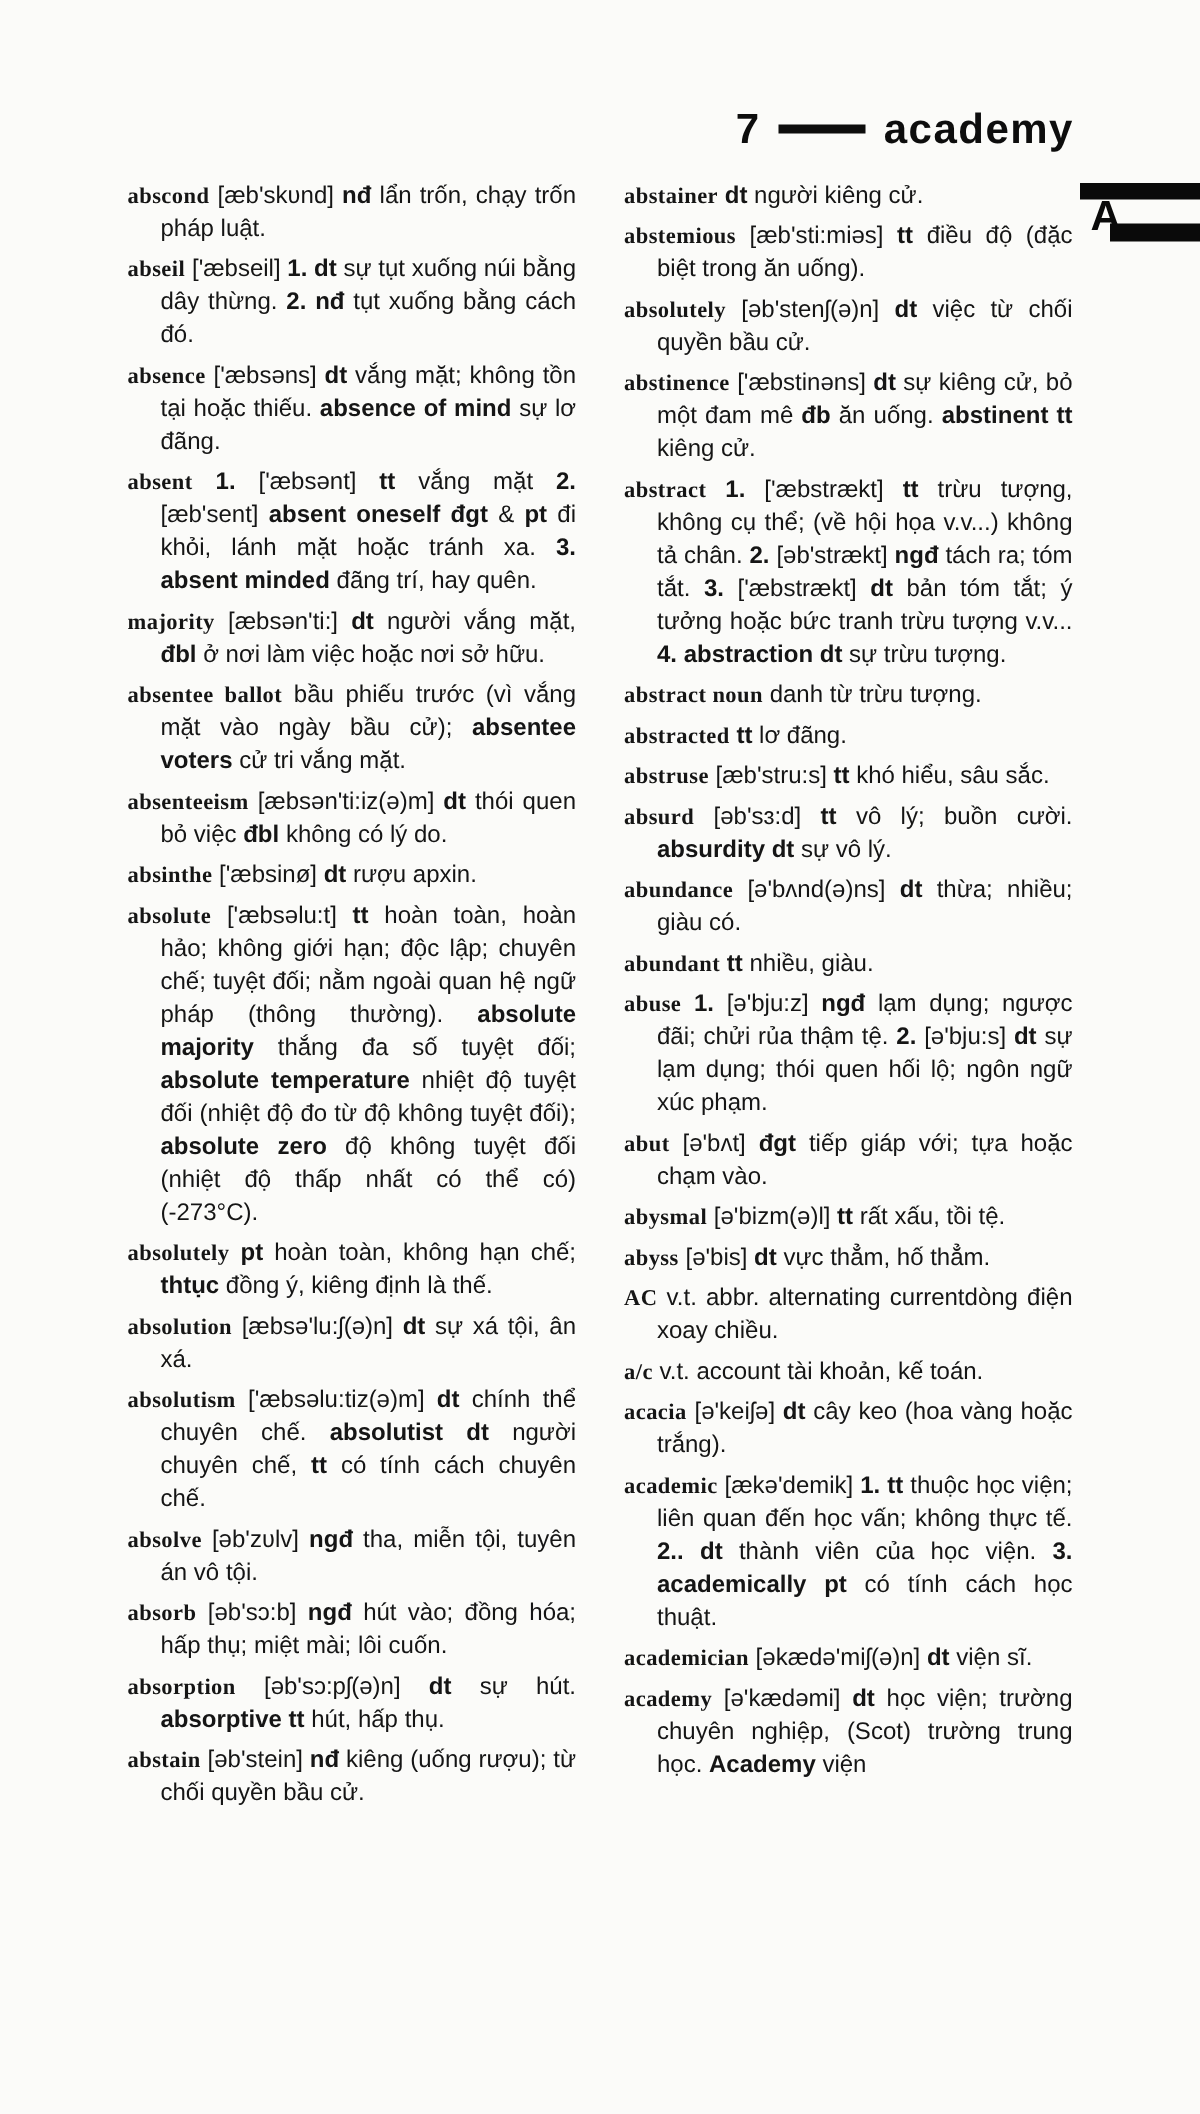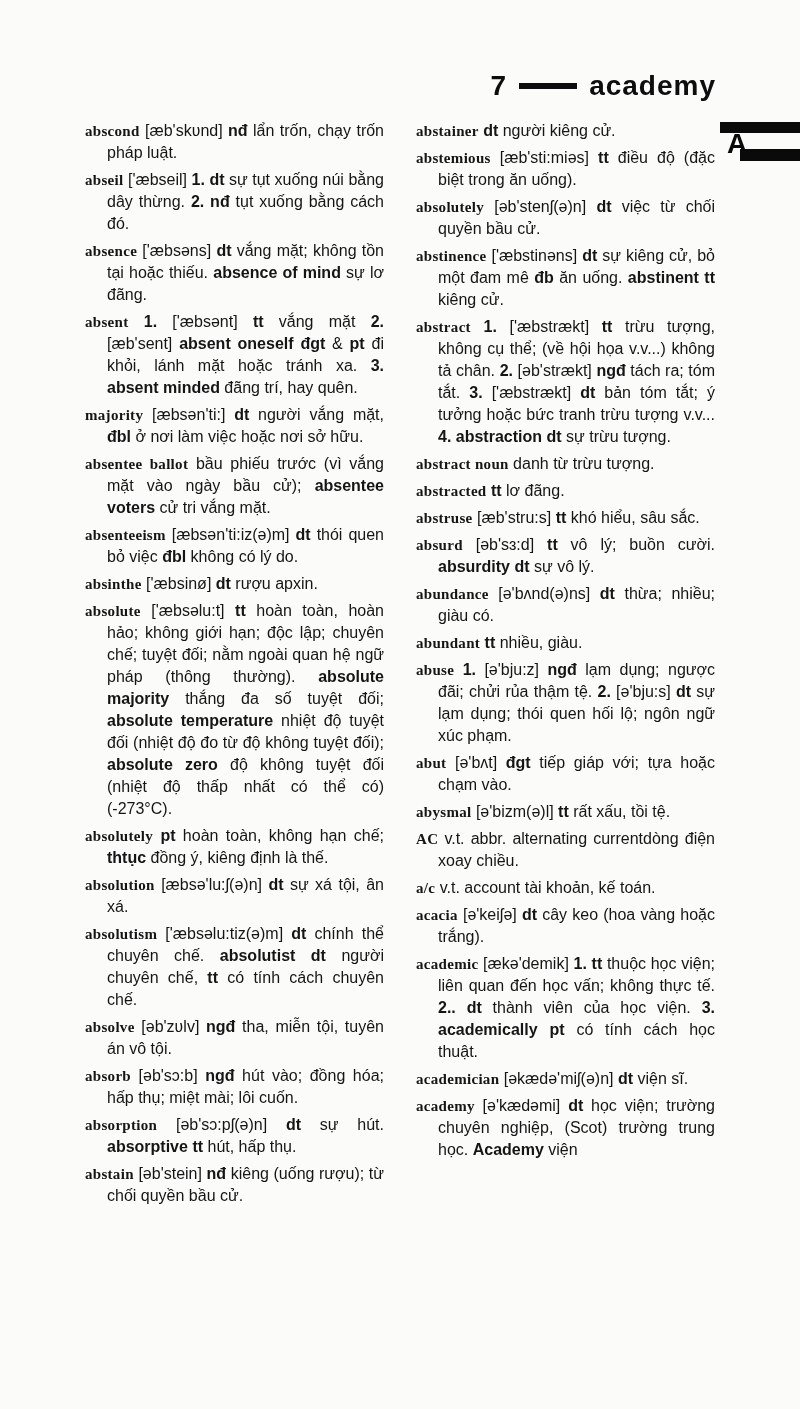--- a/index.html
+++ b/index.html
@@ -96,20 +96,21 @@
         <p class="entry"><span class="run-head">abstract</span><span class="run-bold"> 1. </span><span class="run-normal">['æbstrækt] </span><span class="run-abbr">tt</span><span class="run-normal"> trừu tượng, không cụ thể; (về hội họa v.v...) không tả chân. </span><span class="run-bold">2. </span><span class="run-normal">[əb'strækt] </span><span class="run-abbr">ngđ</span><span class="run-normal"> tách ra; tóm tắt. </span><span class="run-bold">3. </span><span class="run-normal">['æbstrækt] </span><span class="run-abbr">dt</span><span class="run-normal"> bản tóm tắt; ý tưởng hoặc bức tranh trừu tượng v.v... </span><span class="run-bold">4. abstraction</span><span class="run-normal"> </span><span class="run-abbr">dt</span><span class="run-normal"> sự trừu tượng.</span></p>
         <p class="entry"><span class="run-head">abstract noun</span><span class="run-normal"> danh từ trừu tượng.</span></p>
         <p class="entry"><span class="run-head">abstracted</span><span class="run-normal"> </span><span class="run-abbr">tt</span><span class="run-normal"> lơ đãng.</span></p>
         <p class="entry"><span class="run-head">abstruse</span><span class="run-normal"> [æb'stru:s] </span><span class="run-abbr">tt</span><span class="run-normal"> khó hiểu, sâu sắc.</span></p>
         <p class="entry"><span class="run-head">absurd</span><span class="run-normal"> [əb'sɜ:d] </span><span class="run-abbr">tt</span><span class="run-normal"> vô lý; buồn cười. </span><span class="run-bold">absurdity</span><span class="run-normal"> </span><span class="run-abbr">dt</span><span class="run-normal"> sự vô lý.</span></p>
         <p class="entry"><span class="run-head">abundance</span><span class="run-normal"> [ə'bʌnd(ə)ns] </span><span class="run-abbr">dt</span><span class="run-normal"> thừa; nhiều; giàu có.</span></p>
         <p class="entry"><span class="run-head">abundant</span><span class="run-normal"> </span><span class="run-abbr">tt</span><span class="run-normal"> nhiều, giàu.</span></p>
         <p class="entry"><span class="run-head">abuse</span><span class="run-bold"> 1. </span><span class="run-normal">[ə'bju:z] </span><span class="run-abbr">ngđ</span><span class="run-normal"> lạm dụng; ngược đãi; chửi rủa thậm tệ. </span><span class="run-bold">2. </span><span class="run-normal">[ə'bju:s] </span><span class="run-abbr">dt</span><span class="run-normal"> sự lạm dụng; thói quen hối lộ; ngôn ngữ xúc phạm.</span></p>
         <p class="entry"><span class="run-head">abut</span><span class="run-normal"> [ə'bʌt] </span><span class="run-abbr">đgt</span><span class="run-normal"> tiếp giáp với; tựa hoặc chạm vào.</span></p>
         <p class="entry"><span class="run-head">abysmal</span><span class="run-normal"> [ə'bizm(ə)l] </span><span class="run-abbr">tt</span><span class="run-normal"> rất xấu, tồi tệ.</span></p>
+        <p class="entry"><span class="run-head">abyss</span><span class="run-normal"> [ə'bis] </span><span class="run-abbr">dt</span><span class="run-normal"> vực thẳm, hố thẳm.</span></p>
         <p class="entry"><span class="run-head">AC</span><span class="run-normal"> v.t. abbr. alternating currentdòng điện xoay chiều.</span></p>
         <p class="entry"><span class="run-head">a/c</span><span class="run-normal"> v.t. account tài khoản, kế toán.</span></p>
         <p class="entry"><span class="run-head">acacia</span><span class="run-normal"> [ə'keiʃə] </span><span class="run-abbr">dt</span><span class="run-normal"> cây keo (hoa vàng hoặc trắng).</span></p>
         <p class="entry"><span class="run-head">academic</span><span class="run-normal"> [ækə'demik] </span><span class="run-bold">1. </span><span class="run-abbr">tt</span><span class="run-normal"> thuộc học viện; liên quan đến học vấn; không thực tế. </span><span class="run-bold">2.. </span><span class="run-abbr">dt</span><span class="run-normal"> thành viên của học viện. </span><span class="run-bold">3. academically</span><span class="run-normal"> </span><span class="run-abbr">pt</span><span class="run-normal"> có tính cách học thuật.</span></p>
         <p class="entry"><span class="run-head">academician</span><span class="run-normal"> [əkædə'miʃ(ə)n] </span><span class="run-abbr">dt</span><span class="run-normal"> viện sĩ.</span></p>
         <p class="entry"><span class="run-head">academy</span><span class="run-normal"> [ə'kædəmi] </span><span class="run-abbr">dt</span><span class="run-normal"> học viện; trường chuyên nghiệp, (Scot) trường trung học. </span><span class="run-bold">Academy</span><span class="run-normal"> viện</span></p>
       </div>
   </div>
 
 </div>

